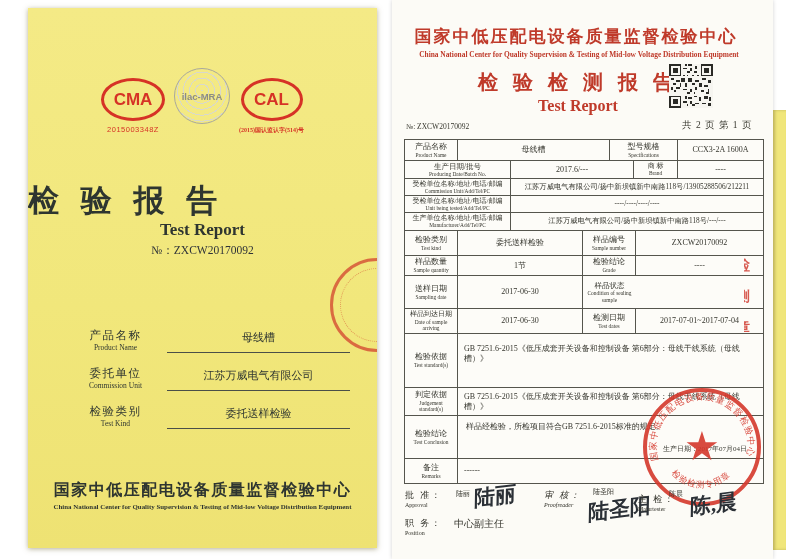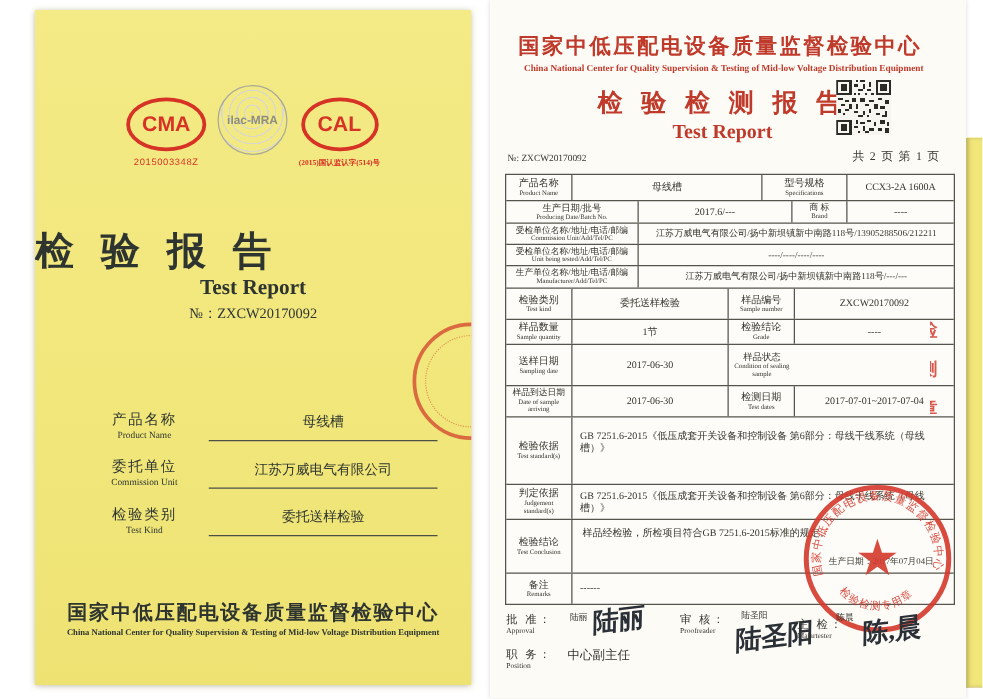--- a/index.html
+++ b/index.html
@@ -439,21 +439,21 @@
       <span>章</span>
     </div>
 
     <div class="abs" style="left:13px;top:489px;">
       <div class="sg-zh">批  准：</div>
       <div class="sg-en">Approval</div>
     </div>
     <div class="abs sg-print" style="left:64px;top:489px;">陆丽</div>
     <div class="abs" style="left:82px;top:482px;"><span class="sig">陆丽</span></div>
 
-    <div class="abs" style="left:152px;top:489px;">
+    <div class="abs" style="left:152px;top:489px;font-style:italic;">
       <div class="sg-zh">审  核：</div>
       <div class="sg-en">Proofreader</div>
     </div>
     <div class="abs sg-print" style="left:201px;top:487px;">陆圣阳</div>
     <div class="abs" style="left:196px;top:495px;"><span class="sig">陆圣阳</span></div>
 
     <div class="abs" style="left:246px;top:493px;">
       <div class="sg-zh">主  检：</div>
       <div class="sg-en">Majartester</div>
     </div>

